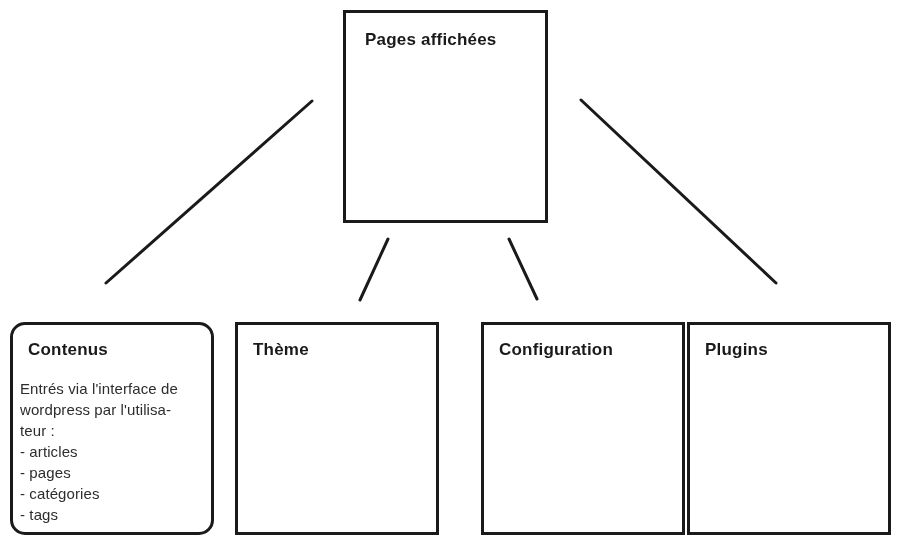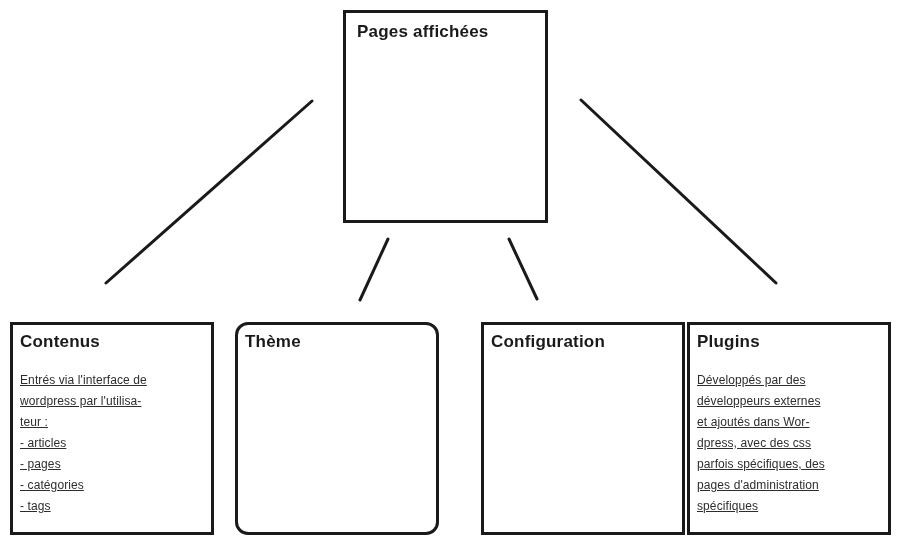--- a/index.html
+++ b/index.html
@@ -15,51 +15,50 @@
     font-family: "Liberation Sans", sans-serif;
     overflow: hidden;
   }
   .node {
     position: absolute;
     box-sizing: border-box;
     border: 3px solid #1a1a1a;
     background: #ffffff;
   }
   .node-title {
-    margin: 0;
+    margin: 8px;
     font-size: 17px;
     font-weight: bold;
     color: #1a1a1a;
     line-height: 20px;
     letter-spacing: 0.2px;
   }
   .node-body {
     margin: 18px 0 0 0;
-    font-size: 12px;
+    font-size: 15px;
     line-height: 21px;
     color: #2d2d2d;
     white-space: pre-line;
     letter-spacing: 0.1px;
-    text-decoration: underline;
   }
   #root-node {
     left: 343px;
     top: 10px;
     width: 205px;
     height: 213px;
     padding: 9px 8px 0 11px;
   }
   .leaf-node {
     top: 322px;
     width: 204px;
     height: 213px;
     padding: 7px 8px 0 7px;
   }
-  #node-contenus      { left: 10px;  }
-  #node-theme         { left: 235px; border-radius: 13px; }
+  #node-contenus      { left: 10px; border-radius: 15px;  }
+  #node-theme         { left: 235px; }
   #node-configuration { left: 481px; }
   #node-plugins       { left: 687px; }
   #connector-layer {
     position: absolute;
     left: 0;
     top: 0;
     width: 900px;
     height: 544px;
     pointer-events: none;
   }
@@ -99,22 +98,15 @@
   <div id="node-theme" class="node leaf-node">
     <h2 class="node-title">Thème</h2>
   </div>
 
   <div id="node-configuration" class="node leaf-node">
     <h2 class="node-title">Configuration</h2>
   </div>
 
   <div id="node-plugins" class="node leaf-node">
     <h2 class="node-title">Plugins</h2>
-    <p class="node-body">Développés par des
-développeurs externes
-et ajoutés dans Wor-
-dpress, avec des css
-parfois spécifiques, des
-pages d'administration
-spécifiques</p>
   </div>
 
 </div>
 
 </body></html>

